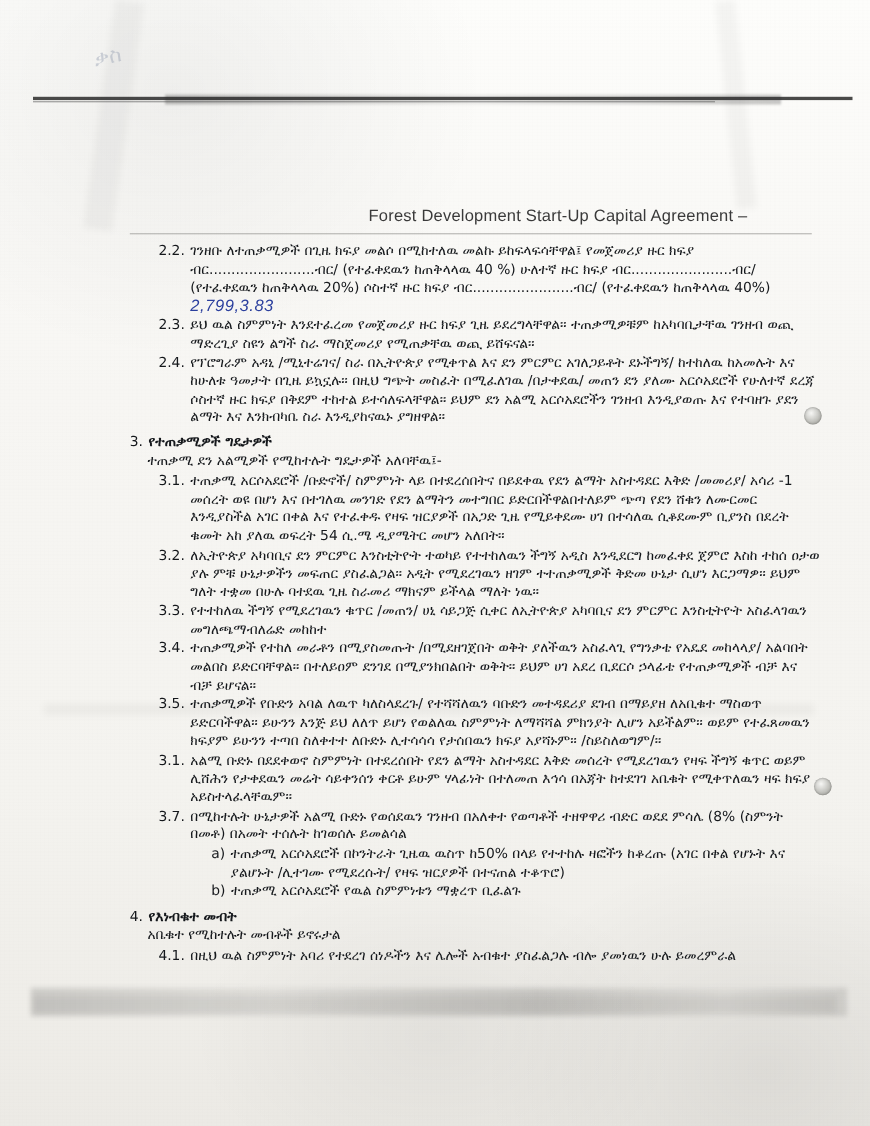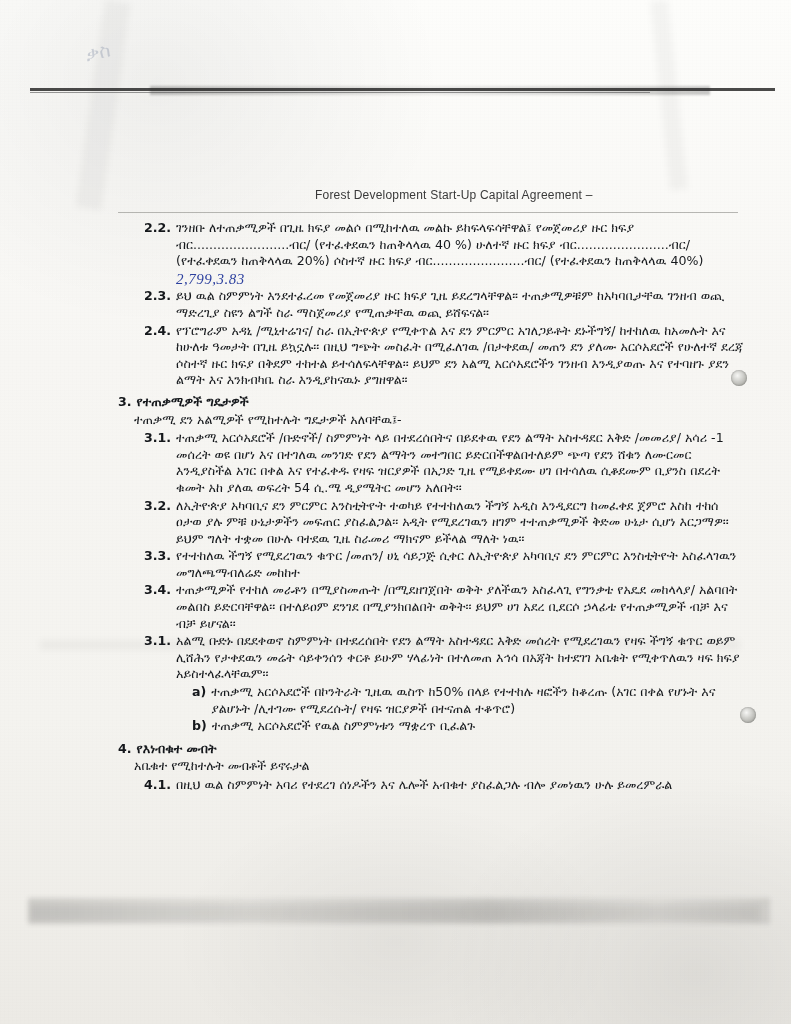--- a/index.html
+++ b/index.html
@@ -98,24 +98,24 @@
     color: #9aa3b5;
     font-family: "DejaVu Serif", serif;
     font-size: 19px;
     transform: rotate(-12deg);
     opacity: .45;
   }
 
   
   .doc-header {
     position: absolute;
-    left: 315px;
+    left: 335px;
     top: 188px;
     font-family: "Liberation Sans", sans-serif;
-    font-size: 12px;
+    font-size: 15px;
     color: #3a3a3a;
     letter-spacing: .2px;
     white-space: nowrap;
   }
   .hrule {
     position: absolute;
     left: 118px;
     top: 212px;
     width: 620px;
     height: 1px;
@@ -136,35 +136,35 @@
   }
   .row {
     display: flex;
     align-items: flex-start;
     margin-bottom: 1px;
   }
   .num {
     flex: 0 0 auto;
     white-space: nowrap;
     padding-right: 5px;
-    font-weight: 700;
+    font-weight: 400;
   }
   .txt { flex: 1 1 auto; }
   .lvl2 { margin-left: 26px; }
   .sec-head {
     display: flex;
     margin-top: 5px;
     margin-bottom: 1px;
     font-weight: 700;
   }
   .plain { margin-left: 16px; margin-bottom: 2px; justify-content: center; }
 
   
   .handwritten {
-    font-family: Liberation Serif, serif;
+    font-family: Liberation Sans, sans-serif;
     color: #2b3f9e;
     font-style: italic;
     font-size: 15px;
     letter-spacing: .5px;
     position: relative;
     top: 1px;
   }
   .letter-item { margin-left: 74px; }
   .bottom-sec { margin-top: 6px; }
 
@@ -237,22 +237,30 @@
     </div>
     <div class="row lvl2">
       <span class="num">3.3.</span>
       <span class="txt">የተተከለዉ ችግኝ የሚደረገዉን ቁጥር /መጠን/ ሀኒ ሳይጋጅ ሲቀር ለኢትዮጵያ አካባቢና ደን ምርምር እንስቲትዮት  አስፈላገዉን መግለጫማብለሬድ መከከተ</span>
     </div>
     <div class="row lvl2">
       <span class="num">3.4.</span>
       <span class="txt">ተጠቃሚዎች የተከለ መራቶን በሚያስመጡት /በሚደዘገጀበት  ወቅት ያለችዉን አስፈላጊ የግንቃቴ  የአዴደ  መከላላያ/ አልባበት  መልበስ ይድርባቸዋል፡፡ በተለይዐም ደንገደ በሚያንክበልበት ወቅት፡፡ ይህም ሀገ አደረ ቢደርሶ ኃላፊቴ የተጠቃሚዎች ብቻ እና ብቻ ይሆናል፡፡</span>
     </div>
     <div class="row lvl2">
+      <span class="num">3.5.</span>
+      <span class="txt">ተጠቃሚዎች የቡድን አባል ለዉጥ ካለስላደረጉ/ የተሻሻለዉን ባቡድን መተዳደሪያ ደገብ በማይያዘ ለአቢቁተ ማስወጥ ይድርባችዋል፡፡ ይሁንን እንጅ ይህ ለለጥ ይሆነ የወልለዉ ስምምነት ለማሻሻል ምክንያት ሊሆን አይችልም፡፡ ወይም የተፈጸመዉን ክፍያም ይሁንን ተጣበ ስለቀተተ ለቡድኑ ሊተሳሳሳ የታሰበዉን ክፍያ አያሻኑም፡፡ /ስይስለወግም/፡፡</span>
+    </div>
+    <div class="row lvl2">
       <span class="num">3.1.</span>
       <span class="txt">አልሚ ቡድኑ በደደቀወኖ ስምምነት በተደረሰበት የደን ልማት አስተዳደር እቅድ መሰረት የሚደረገዉን የዛፍ ችግኝ ቁጥር ወይም ሊሸሕን የታቀደዉን መሬት ሳይቀንሰን ቀርቶ ይሁም ሃላፊነት በተለመጠ እኅሳ በአጃት ከተደገገ አቤቁት የሚቀጥለዉን ዛፍ ክፍያ አይስተላፈላቸዉም፡፡</span>
+    </div>
+    <div class="row lvl2">
+      <span class="num">3.7.</span>
+      <span class="txt">በሚከተሉት ሁኔታዎች አልሚ ቡድኑ የወሰደዉን ገንዘብ በአለቀተ የወጣቶች ተዘዋዋሪ ብድር ወደደ ምሳሌ (8% (ስምንት በመቶ) በአመት ተሰሉት  ከገወሰሉ ይመልሳል</span>
     </div>
 
     <div class="row letter-item">
       <span class="num">a)</span>
       <span class="txt">ተጠቃሚ አርሶአደሮች በኮንትራት ጊዜዉ ዉስጥ ከ50% በላይ የተተከሉ ዛፎችን ከቆረጡ (አገር በቀል የሆኑት  እና ያልሆኑት /ሊተገሙ የሚደረሱት/ የዛፍ ዝርያዎች  በተናጠል ተቆጥሮ)</span>
     </div>
     <div class="row letter-item">
       <span class="num">b)</span>
       <span class="txt">ተጠቃሚ አርሶአደሮች የዉል ስምምነቱን ማቋረጥ ቢፈልጉ</span>
     </div>

